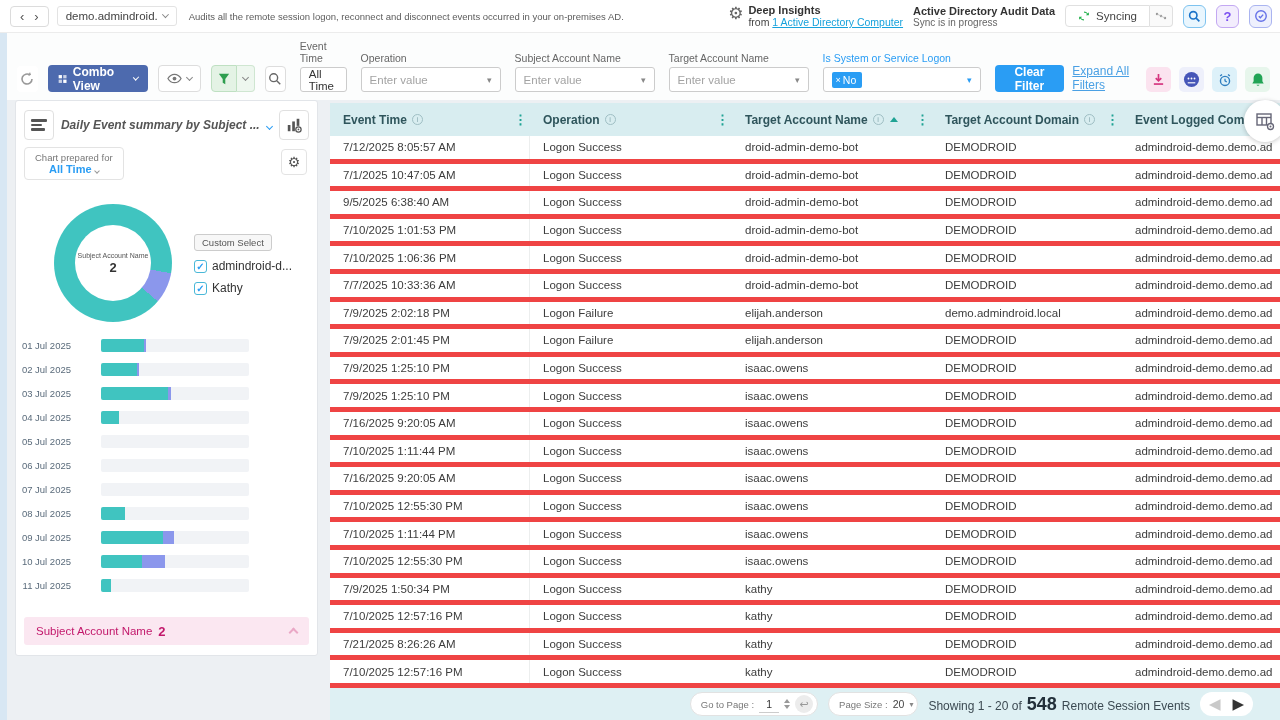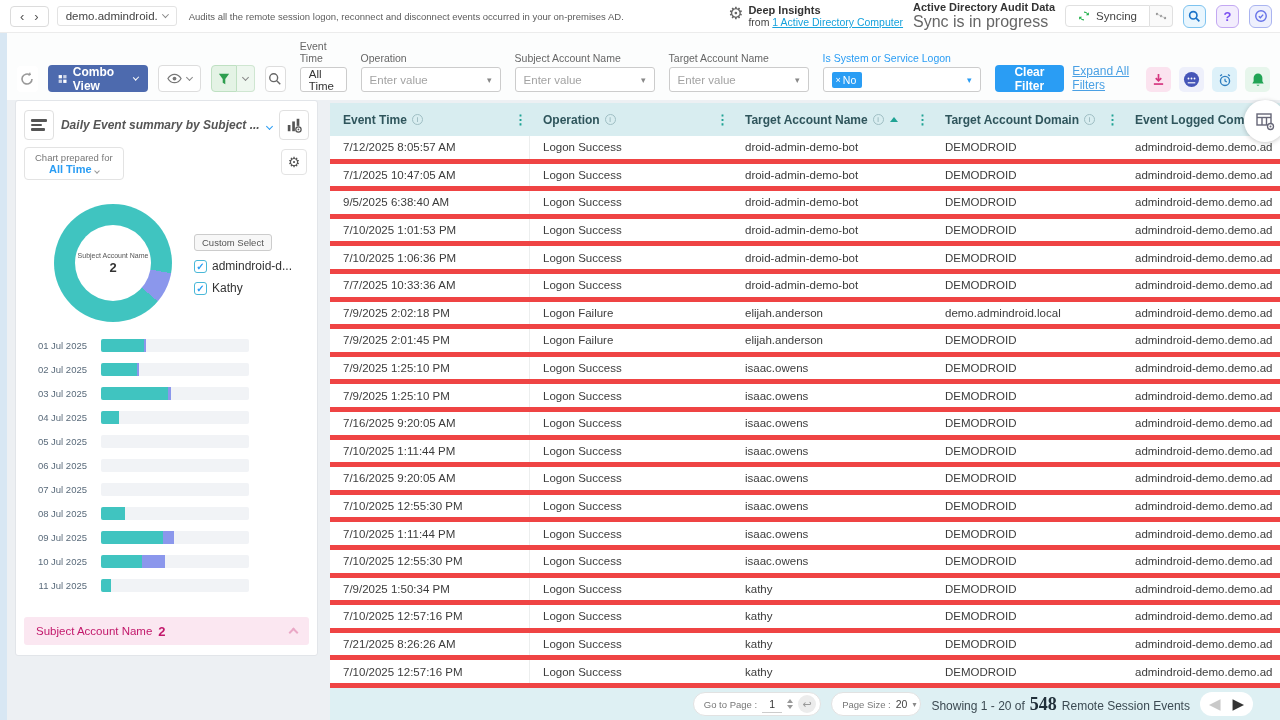--- a/index.html
+++ b/index.html
@@ -14,21 +14,21 @@
   .title-block { margin-left:12px; }
   .title-block h1 { font-size:13.5px; font-weight:700; color:#333; }
   .title-block p { font-size:9.5px; color:#5c5c5c; margin-top:1px; }
   .tb-right { margin-left:auto; display:flex; align-items:center; gap:10px; padding-right:8px; }
   .insights { display:flex; align-items:flex-start; gap:5px; }
   .insights .gear { font-size:17px; color:#666; line-height:20px; }
   .insights .t1 { font-size:11px; font-weight:700; color:#333; }
   .insights .t2 { font-size:10.5px; color:#444; }
   .insights .t2 a { color:#17a2dc; text-decoration:underline; cursor:pointer; }
   .auditdata .t1 { font-size:11px; font-weight:700; color:#333; }
-  .auditdata .t2 { font-size:16px; color:#666; }
+  .auditdata .t2 { font-size:10px; color:#666; }
   .sync-pill { display:flex; align-items:center; gap:6px; border:1px solid #e0e0e0; border-radius:4px 0 0 4px; background:#fff; padding:4px 12px; font-size:11.5px; color:#444; cursor:pointer; }
   .sync-more { border:1px solid #e0e0e0; border-left:none; border-radius:0 4px 4px 0; background:#fafafa; padding:4px 5px; cursor:pointer; display:flex; align-items:center; }
   .sq-icon { width:23px; height:23px; border-radius:6px; display:flex; align-items:center; justify-content:center; cursor:pointer; font-weight:700; }
   .sq-search { border:1.5px solid #7ec3ef; background:#e9f6fe; }
   .sq-help { border:1.5px solid #c3a8f2; background:#f3edfd; color:#7a4ff0; font-size:13px; }
   .sq-tasks { border:1.5px solid #aab4f0; background:#eef0fd; }
 
   
   #leftstrip { position:absolute; left:0; top:33px; width:7px; height:687px; background:#d8e7f3; }
 
@@ -77,21 +77,21 @@
   .hole .cl { font-size:7px; color:#555; }
   .hole .cv { font-size:13px; font-weight:700; color:#333; margin-top:1px; }
   #legend { position:absolute; left:178px; top:131px; }
   .custom-select-btn { border:1px solid #ccc; background:#f7f7f7; border-radius:3px; font-size:9.5px; color:#555; padding:2px 7px; cursor:pointer; display:inline-block; }
   .lg-item { display:flex; align-items:center; gap:5px; margin-top:8px; cursor:pointer; }
   .cb { width:13px; height:13px; border:1.5px solid #49b8d8; border-radius:3px; color:#2a9df4; font-size:10px; line-height:11px; text-align:center; font-weight:700; }
   .lg-txt { font-size:12px; color:#333; }
 
   #bars { position:absolute; left:0; top:232px; width:100%; }
   .bar-row { display:flex; align-items:center; height:24px; }
-  .bar-label { width:85px; text-align:right; font-size:9.5px; color:#5a6b7b; padding-right:14px; flex:none; }
+  .bar-label { width:85px; text-align:right; font-size:9.5px; color:#5a6b7b; padding-right:30px; flex:none; }
   .bar-track { width:148px; height:13px; background:#f1f3f6; border-radius:2px; overflow:hidden; display:flex; cursor:pointer; }
   .bar-fill { height:100%; display:block; }
   .bar-fill.teal { background:#40c4c0; }
   .bar-fill.purple { background:#8b97ec; }
 
   .sc-footer { position:absolute; left:8px; right:8px; bottom:10px; height:28px; background:#fbe7f1; border-radius:3px; display:flex; align-items:center; padding:0 12px; cursor:pointer; }
   .sc-footer .lbl { font-size:11.5px; color:#c2186b; }
   .sc-footer .cnt { font-size:13px; font-weight:700; color:#c2186b; margin-left:6px; }
   .sc-footer .up { margin-left:auto; width:7px; height:7px; border-left:2px solid #eaa8c6; border-top:2px solid #eaa8c6; transform:rotate(45deg); margin-top:3px; }
 
@@ -112,21 +112,21 @@
   
   #tfooter { position:absolute; left:330px; top:688px; width:950px; height:32px; background:#def0f3; display:flex; align-items:center; justify-content:flex-end; gap:10px; padding-right:27px; }
   .foot-pill { background:#fff; border:1px solid #e2e2e2; border-radius:13px; height:24px; display:flex; align-items:center; padding:0 4px 0 10px; font-size:9.5px; color:#777; gap:5px; }
   .goto-input { width:20px; height:17px; border:none; border-bottom:1px solid #ccc; text-align:center; font-size:10.5px; color:#333; background:transparent; font-family:inherit; }
   .spin { display:flex; flex-direction:column; gap:2px; cursor:pointer; }
   .spin i { width:0; height:0; border-left:3px solid transparent; border-right:3px solid transparent; display:block; }
   .spin .u { border-bottom:4px solid #999; } .spin .dn { border-top:4px solid #999; }
   .goto-go { width:18px; height:18px; border-radius:50%; background:#ececec; color:#999; font-size:11px; display:flex; align-items:center; justify-content:center; cursor:pointer; }
   .ps-val { font-size:10.5px; color:#444; }
   .showing { font-size:12px; color:#3c4a52; display:flex; align-items:baseline; gap:5px; }
-  .showing .total { font-size:18px; font-weight:700; color:#22303a;font-family:Liberation Serif, serif; }
+  .showing .total { font-size:18px; font-weight:700; color:#22303a; }
   .pager { background:#fff; border-radius:13px; height:24px; display:flex; align-items:center; padding:0 9px; gap:12px; }
   .pager .prev { color:#c9c9c9; font-size:15px; cursor:default; }
   .pager .next { color:#333; font-size:15px; cursor:pointer; }
 </style>
 </head>
 <body>
 
 <div id="topbar">
   <div class="nav-pill">
     <span>‹</span>

